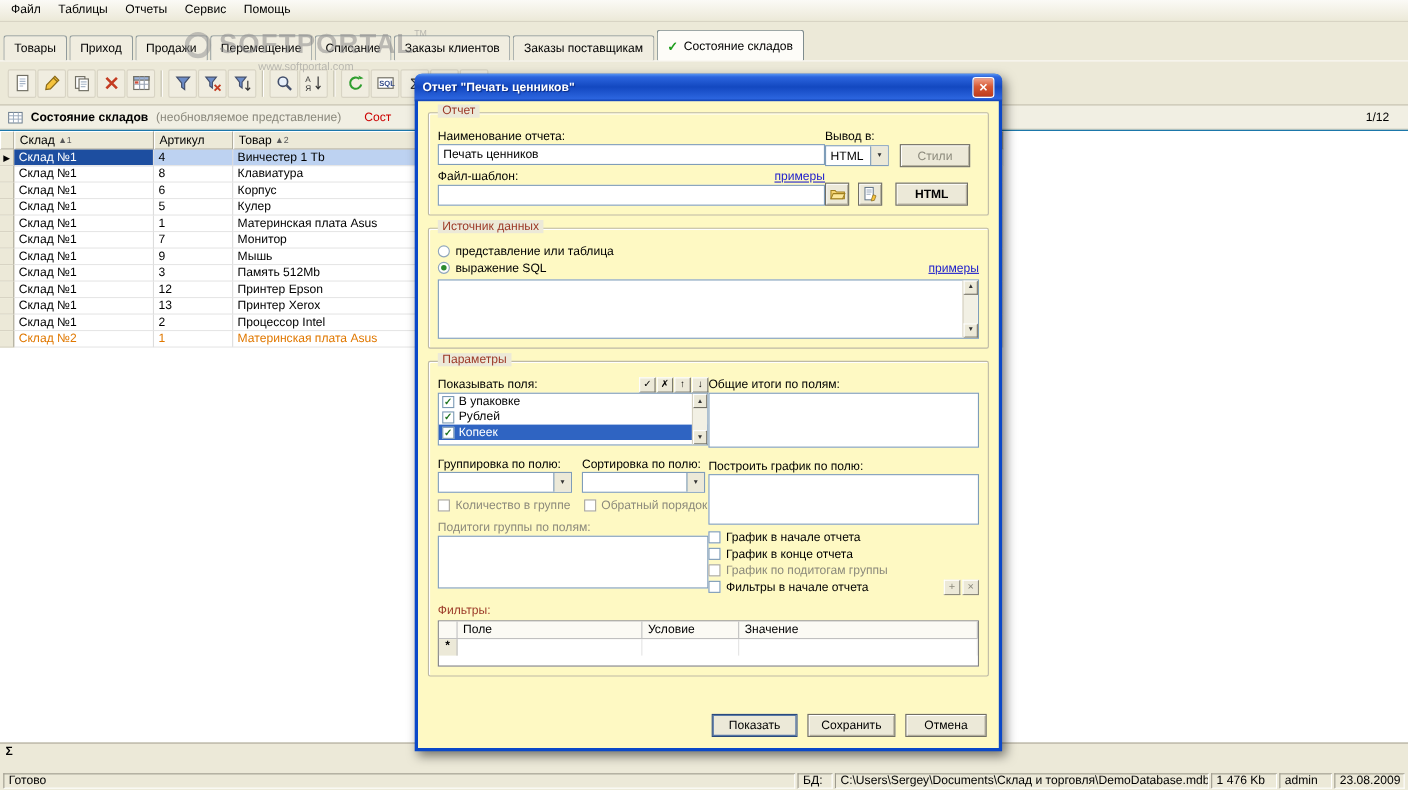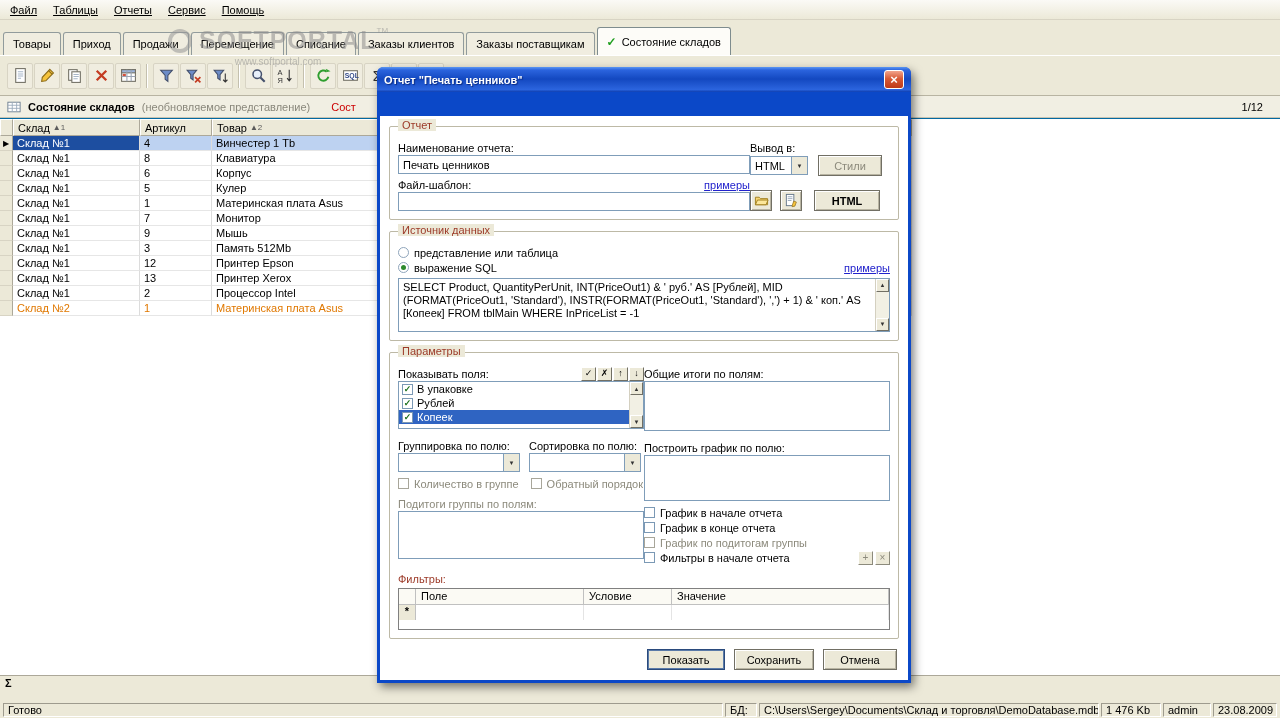--- a/index.html
+++ b/index.html
@@ -1,20 +1,20 @@
 <!DOCTYPE html>
 <html><head>
 <meta charset="utf-8">
 <style>
   * { box-sizing: border-box; margin: 0; padding: 0; }
   html,body { width:1280px; height:718px; overflow:hidden; }
   body { position:relative; background:#ECE9D8; font-family:"Liberation Sans",sans-serif; font-size:11px; color:#000; }
 
   
-  .menubar { height:20px; background:linear-gradient(#FBFAF6,#ECE9D8); border-bottom:1px solid #D8D4C4; display:flex; align-items:flex-end; padding-left:2px;text-decoration:underline; }
+  .menubar { height:20px; background:linear-gradient(#FBFAF6,#ECE9D8); border-bottom:1px solid #D8D4C4; display:flex; align-items:flex-start; padding-left:2px; }
   .menu-item { padding:3px 8px; cursor:default; }
 
   
   .tabbar { height:36px; background:#ECE9D8; display:flex; align-items:flex-end; padding:0 3px; border-bottom:1px solid #FFFFFF; }
   .tab { height:23px; display:flex; align-items:center; padding:0 9px; background:#F0EDE0; border:1px solid #919B9C; border-bottom:none; border-radius:3px 3px 0 0; margin-right:2px; white-space:nowrap; }
   .tab.active { height:28px; background:#FDFCF8; border-color:#7E8C8E; }
   .tab-check { color:#1E9E1E; font-weight:bold; margin-right:5px; font-size:12px; }
 
   
   .toolbar { height:40px; background:#ECE9D8; border-bottom:1px solid #B8B4A2; display:flex; align-items:center; padding:0 7px; gap:1px; }
@@ -57,21 +57,21 @@
   .wm-row { display:flex; align-items:center; gap:7px; }
   .wm-logo { width:24px; height:24px; border:4px solid #979797; border-radius:50%; }
   .wm-title { font-size:25px; font-weight:bold; letter-spacing:1px; }
   .wm-tm { font-size:8px; vertical-align:top; }
   .wm-sub { font-size:10px; margin-top:1px; }
 
   
   .dialog { position:absolute; left:377px; top:67px; width:534px; height:616px; z-index:10; background:#0B48C8; border-radius:7px 7px 0 0; box-shadow:3px 4px 10px rgba(0,0,0,.5); }
   .dlg-title { height:25px; border-radius:6px 6px 0 0; background:linear-gradient(180deg,#5A96F2 0%,#2B64DE 12%,#1348C0 48%,#2B64DE 90%,#0F3FB0 100%); display:flex; align-items:center; color:#fff; font-weight:bold; padding:0 7px; text-shadow:1px 1px 1px #0A2A80; }
   .dlg-close { margin-left:auto; width:20px; height:19px; border-radius:3px; background:linear-gradient(#F2A48C,#D75A36 45%,#BE3A18); border:1px solid #FFFFFF; color:#fff; font-weight:bold; display:flex; align-items:center; justify-content:center; font-size:13px; text-shadow:none; cursor:default; }
-  .dlg-body { position:absolute; top:25px; left:3px; right:3px; bottom:3px; background:#ffffff; padding:10px 9px 7px; display:flex; flex-direction:column;margin-top:24px; }
+  .dlg-body { position:absolute; top:25px; left:3px; right:3px; bottom:3px; background:#fef9c3; padding:10px 9px 7px; display:flex; flex-direction:column; }
 
   .group { position:relative; border:1px solid #BDB9A6; box-shadow:inset 1px 1px 0 #FFFFFF; border-radius:2px; padding:13px 8px 8px; margin-bottom:11px; }
   .gtitle { position:absolute; top:-8px; left:8px; background:#ECE9D8; padding:0 4px; color:#9C3A28; }
 
   .lbl { height:15px; display:flex; align-items:center; white-space:nowrap; }
   .lbl.dis { color:#8C8A7C; }
   .inp { height:19px; width:100%; border:1px solid #7F9DB9; background:#fff; padding:1px 4px; font-family:"Liberation Sans",sans-serif; font-size:11px; }
   .whitebox { border:1px solid #7F9DB9; background:#fff; }
   .link { color:#2222CC; text-decoration:underline; cursor:pointer; }
 
@@ -434,21 +434,20 @@
         <span>представление или таблица</span>
       </div>
       <div class="rowflex" style="justify-content:space-between;">
         <div class="cbrow">
           <span class="rd sel"></span>
           <span>выражение SQL</span>
         </div>
         <span class="link">примеры</span>
       </div>
       <div class="whitebox sqlbox" style="margin-top:3px;">
-        <span>SELECT Product, QuantityPerUnit, INT(PriceOut1) &amp; ' руб.' AS [Рублей], MID (FORMAT(PriceOut1, 'Standard'), INSTR(FORMAT(PriceOut1, 'Standard'), ',') + 1) &amp; ' коп.' AS [Копеек] FROM tblMain WHERE InPriceList = -1</span>
         <div class="vscroll">
           <div class="sarr">▲</div>
           <div class="sarr">▼</div>
         </div>
       </div>
     </div>
 
     <div class="group" style="margin-bottom:4px;">
       <div class="gtitle">Параметры</div>
       <div class="p-grid">

